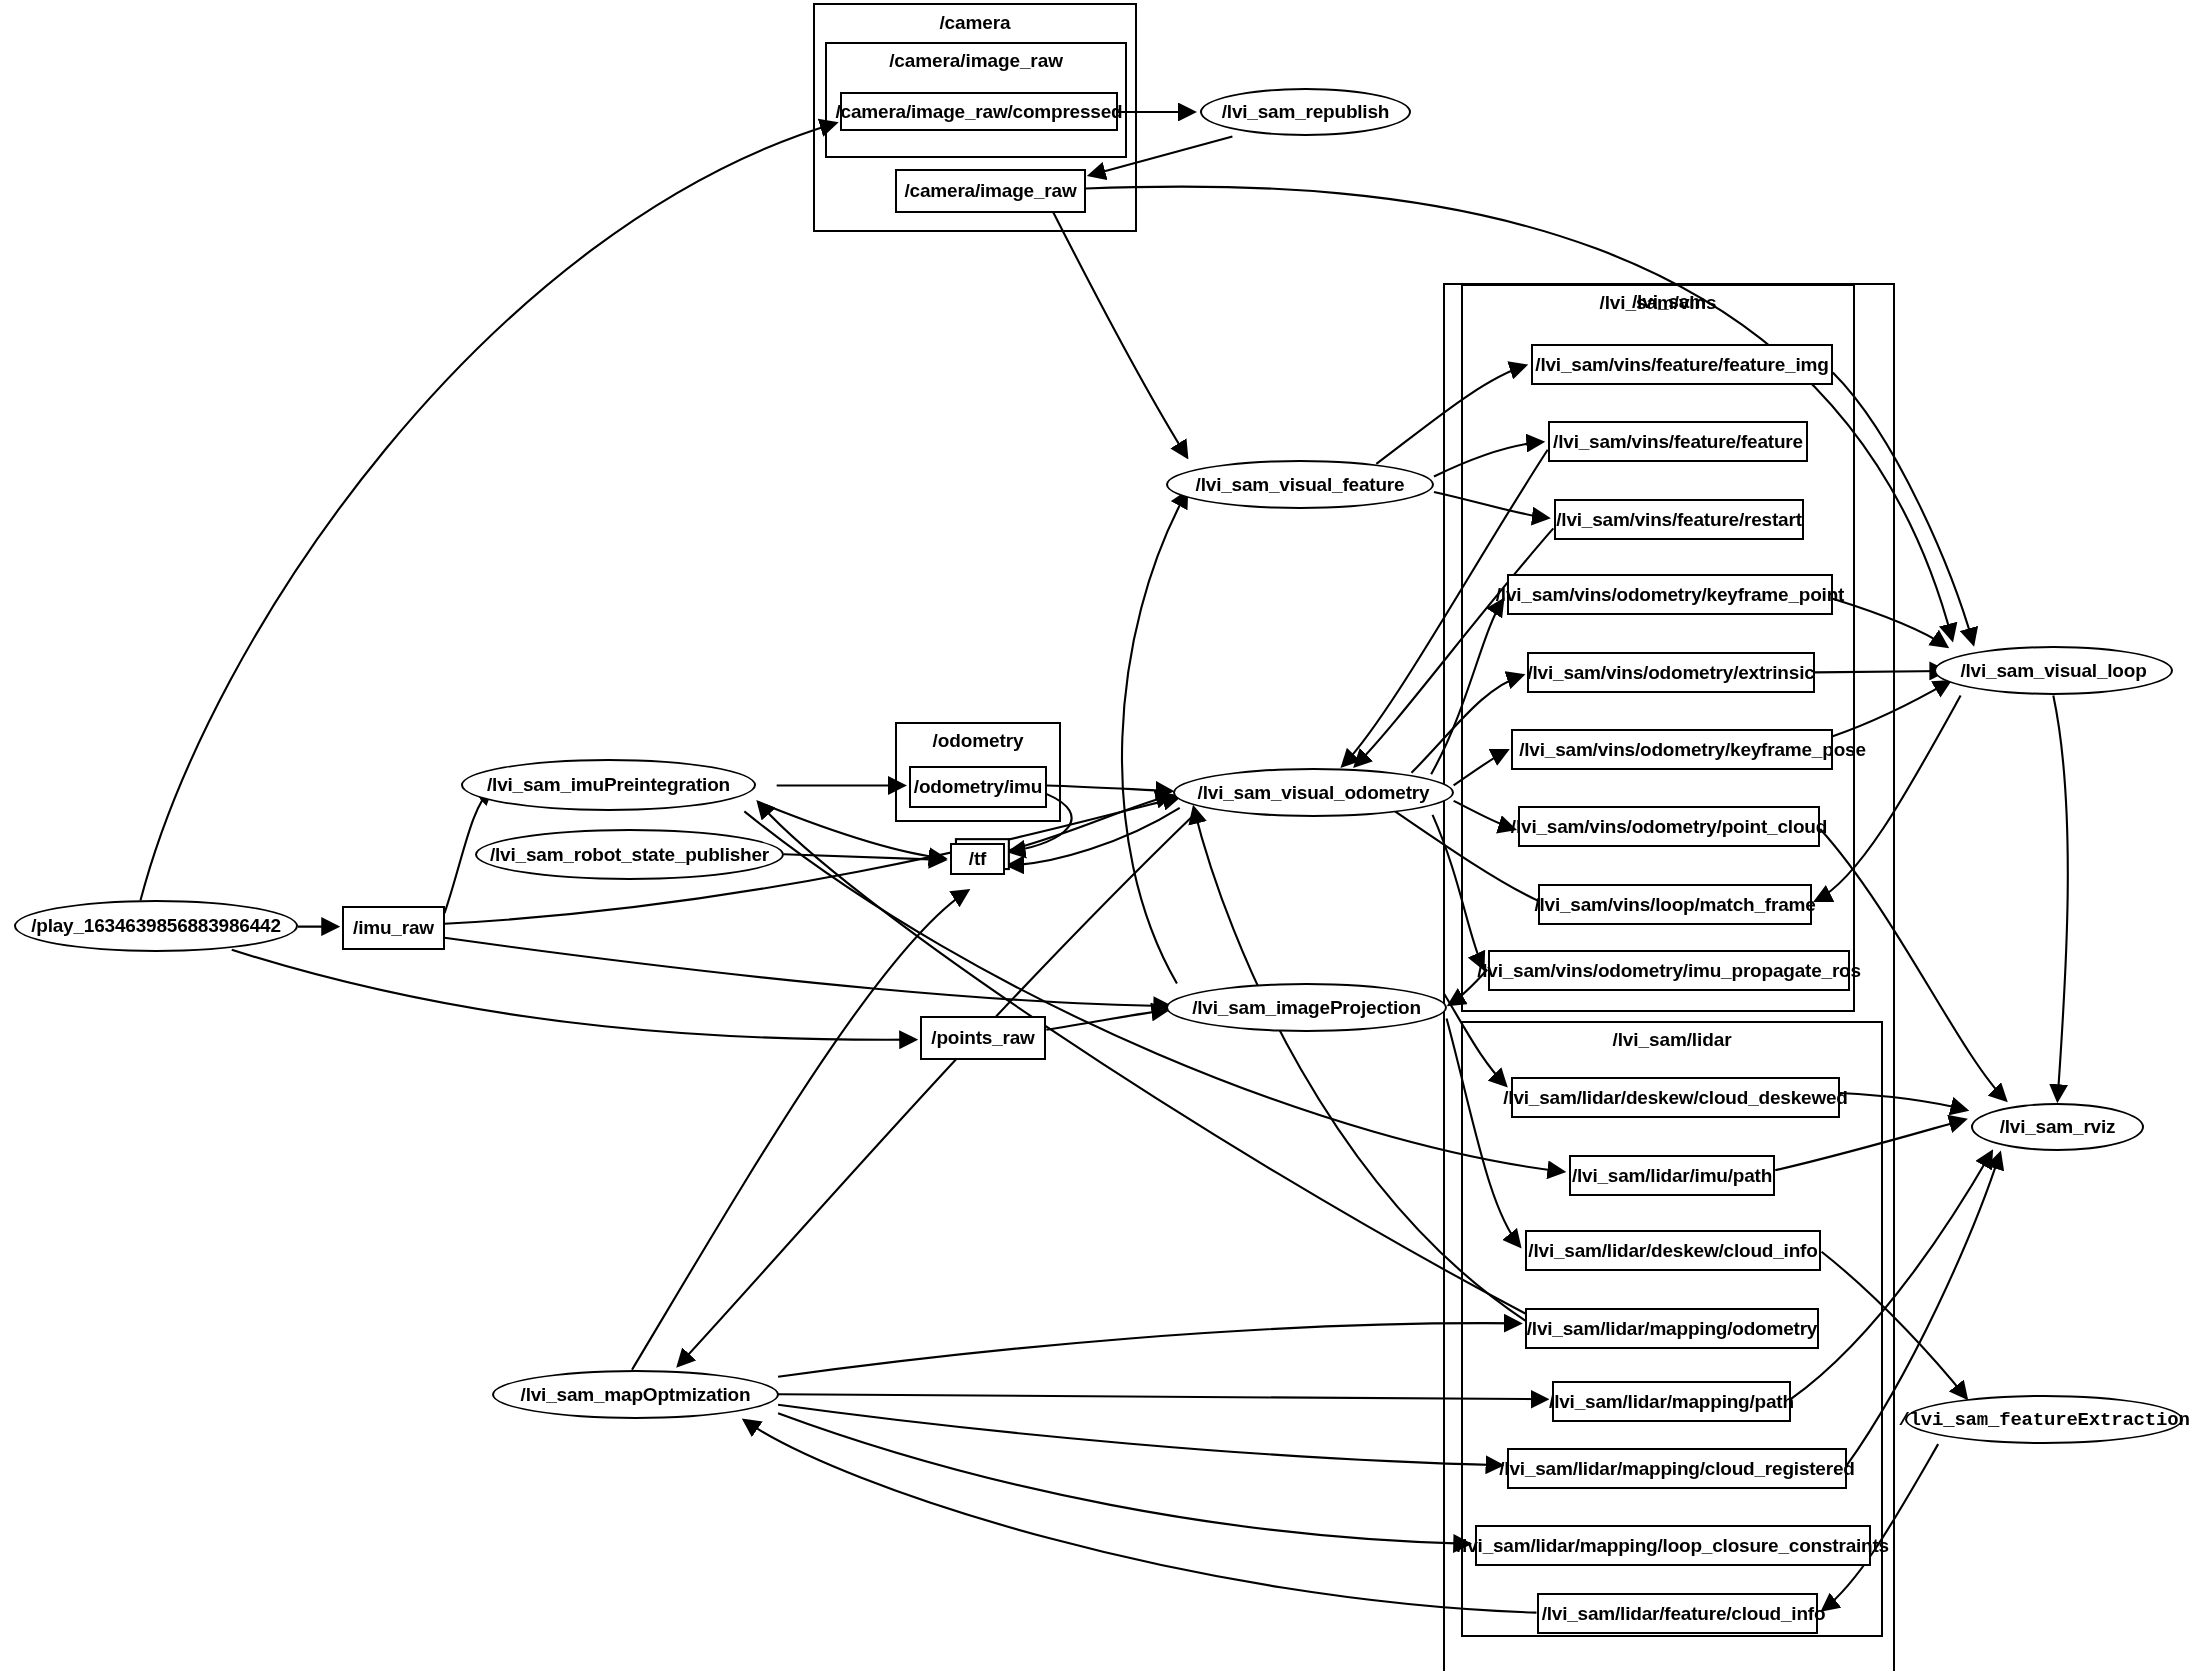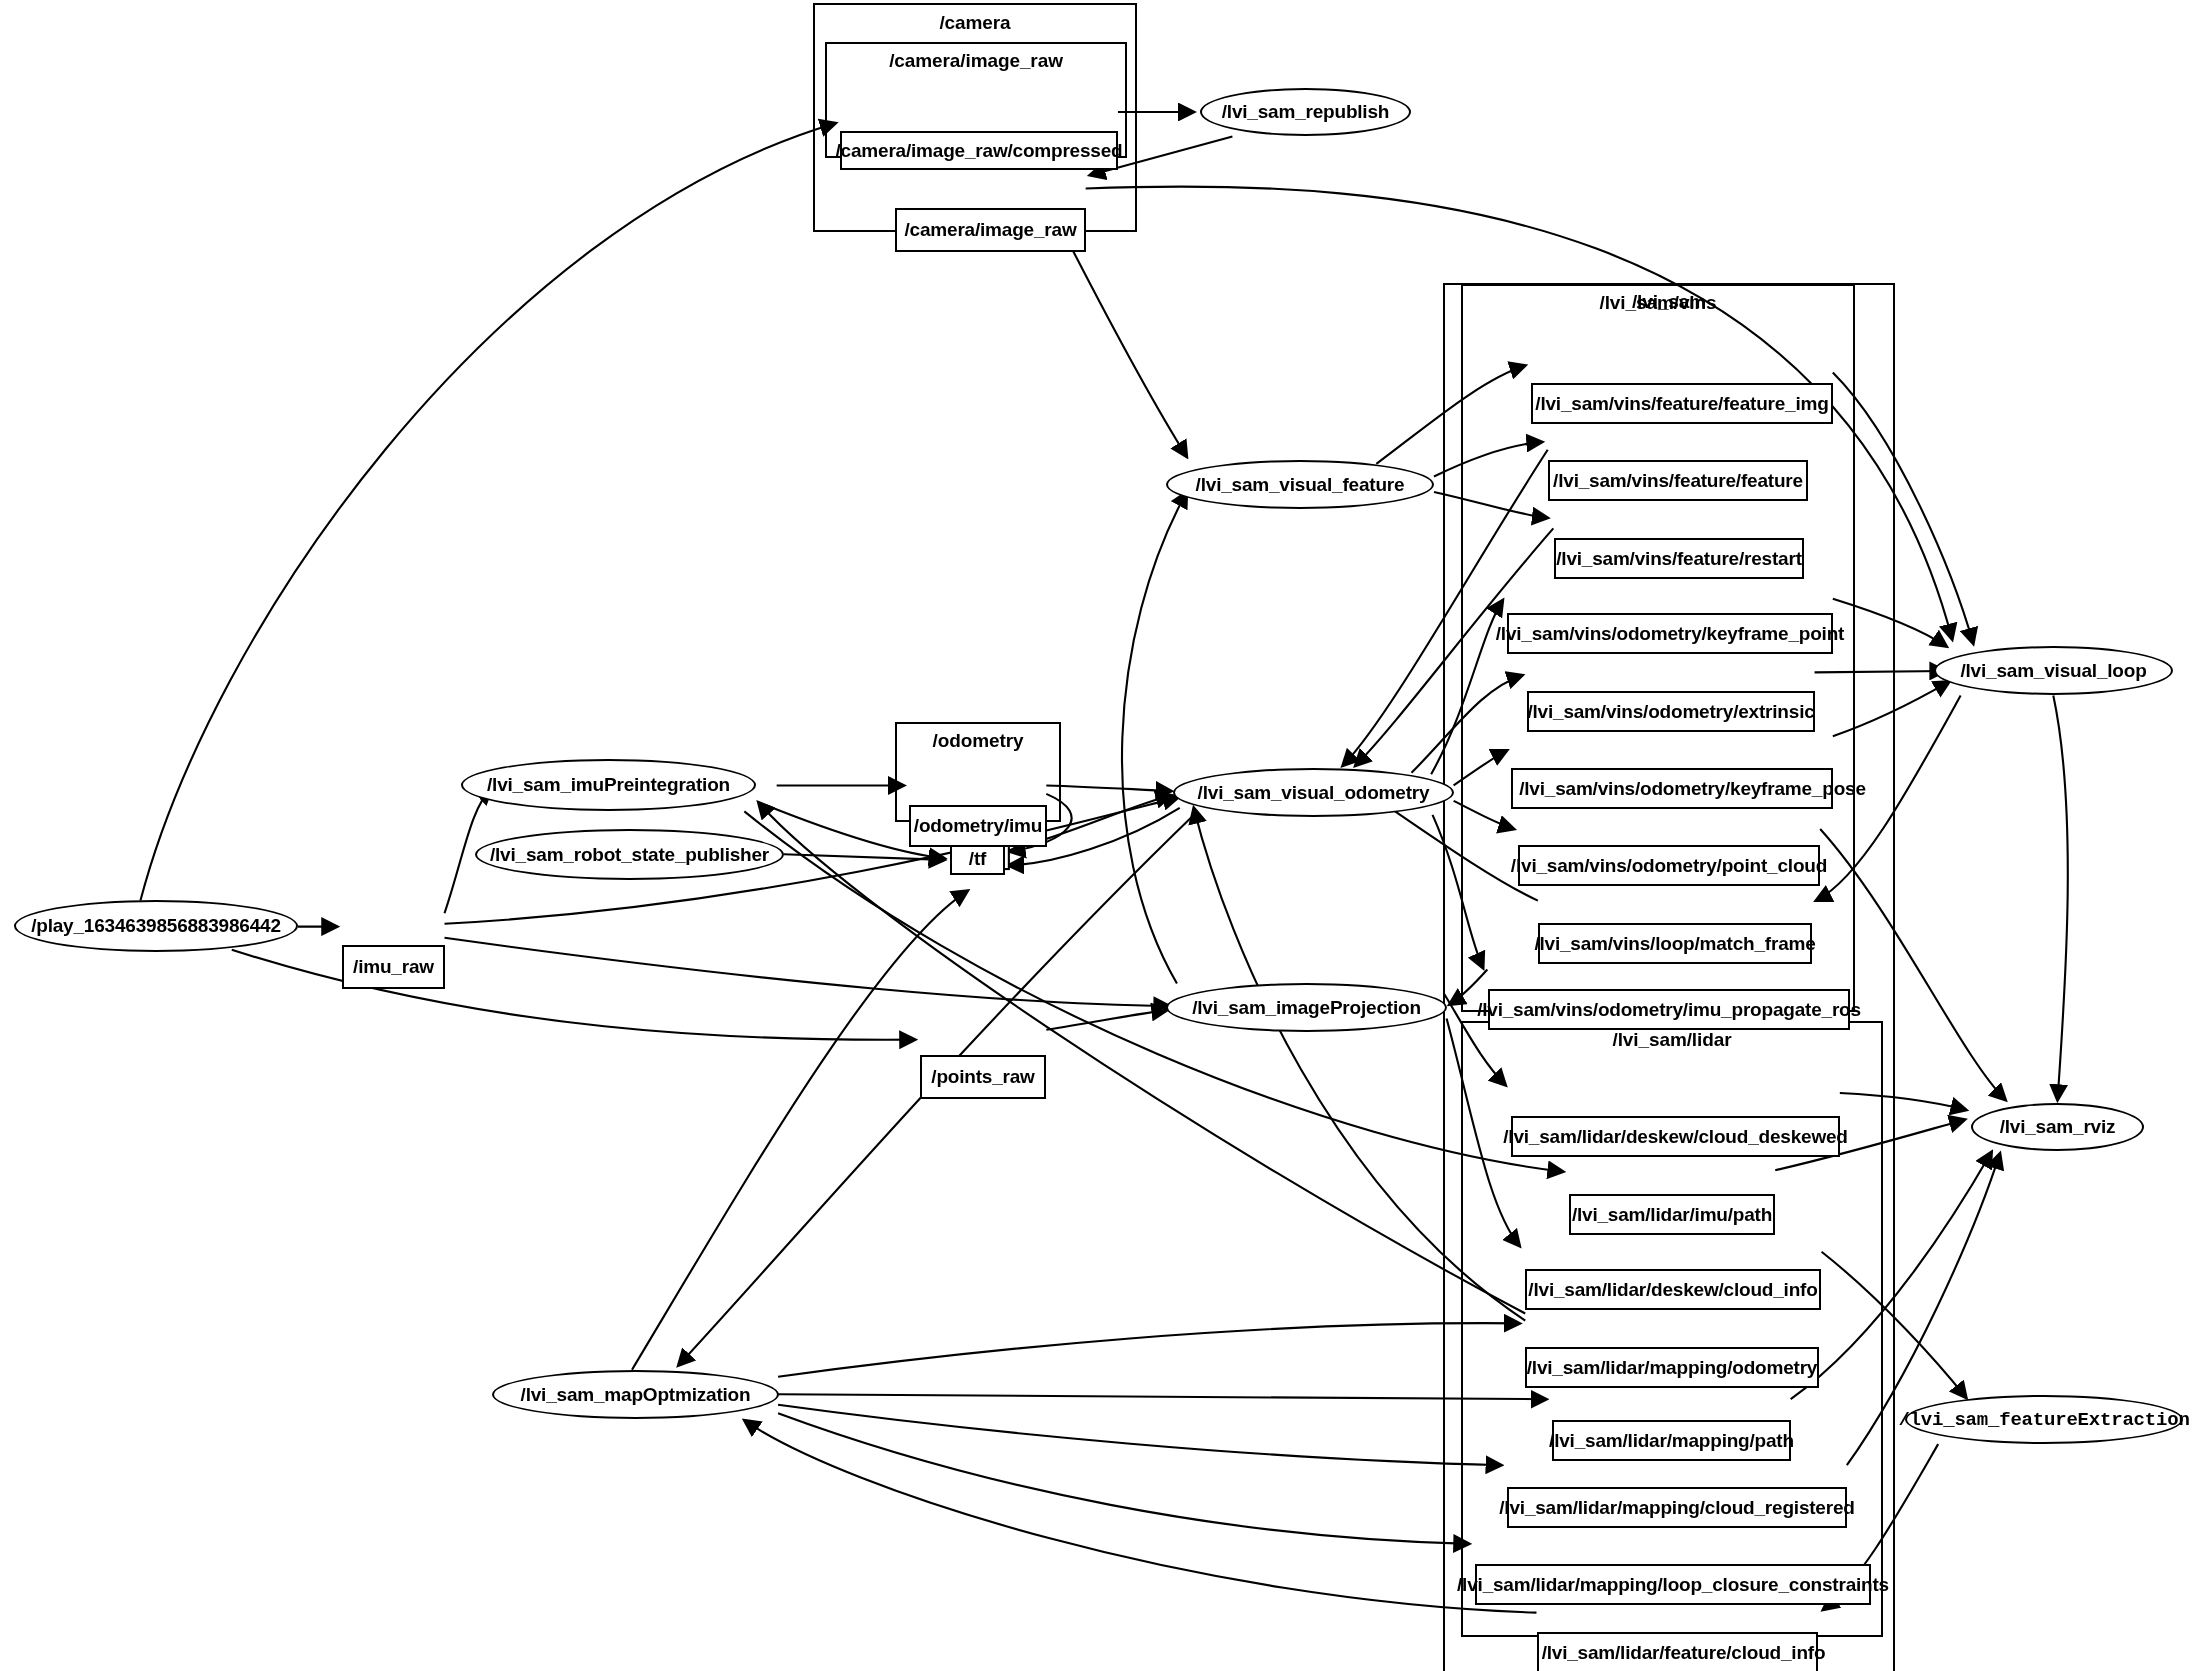--- a/index.html
+++ b/index.html
@@ -50,21 +50,20 @@
     color: #000;
     font-weight: bold;
     font-size: 19px;
     letter-spacing: -0.2px;
     white-space: nowrap;
     background: #ffffff;
   }
   .node.topic {
     border: 2.1px solid #000;
     border-radius: 0;
-    margin-top: 39px;
   }
   .node.rosnode {
     border: 2.1px solid #000;
     border-radius: 50% / 50%;
   }
   .node.box3d {
     border: 2.1px solid #000;
     box-shadow: 4.9px -4.9px 0 -2.1px #fff, 4.9px -4.9px 0 0 #000;
   }
   .node.box3d::before {

